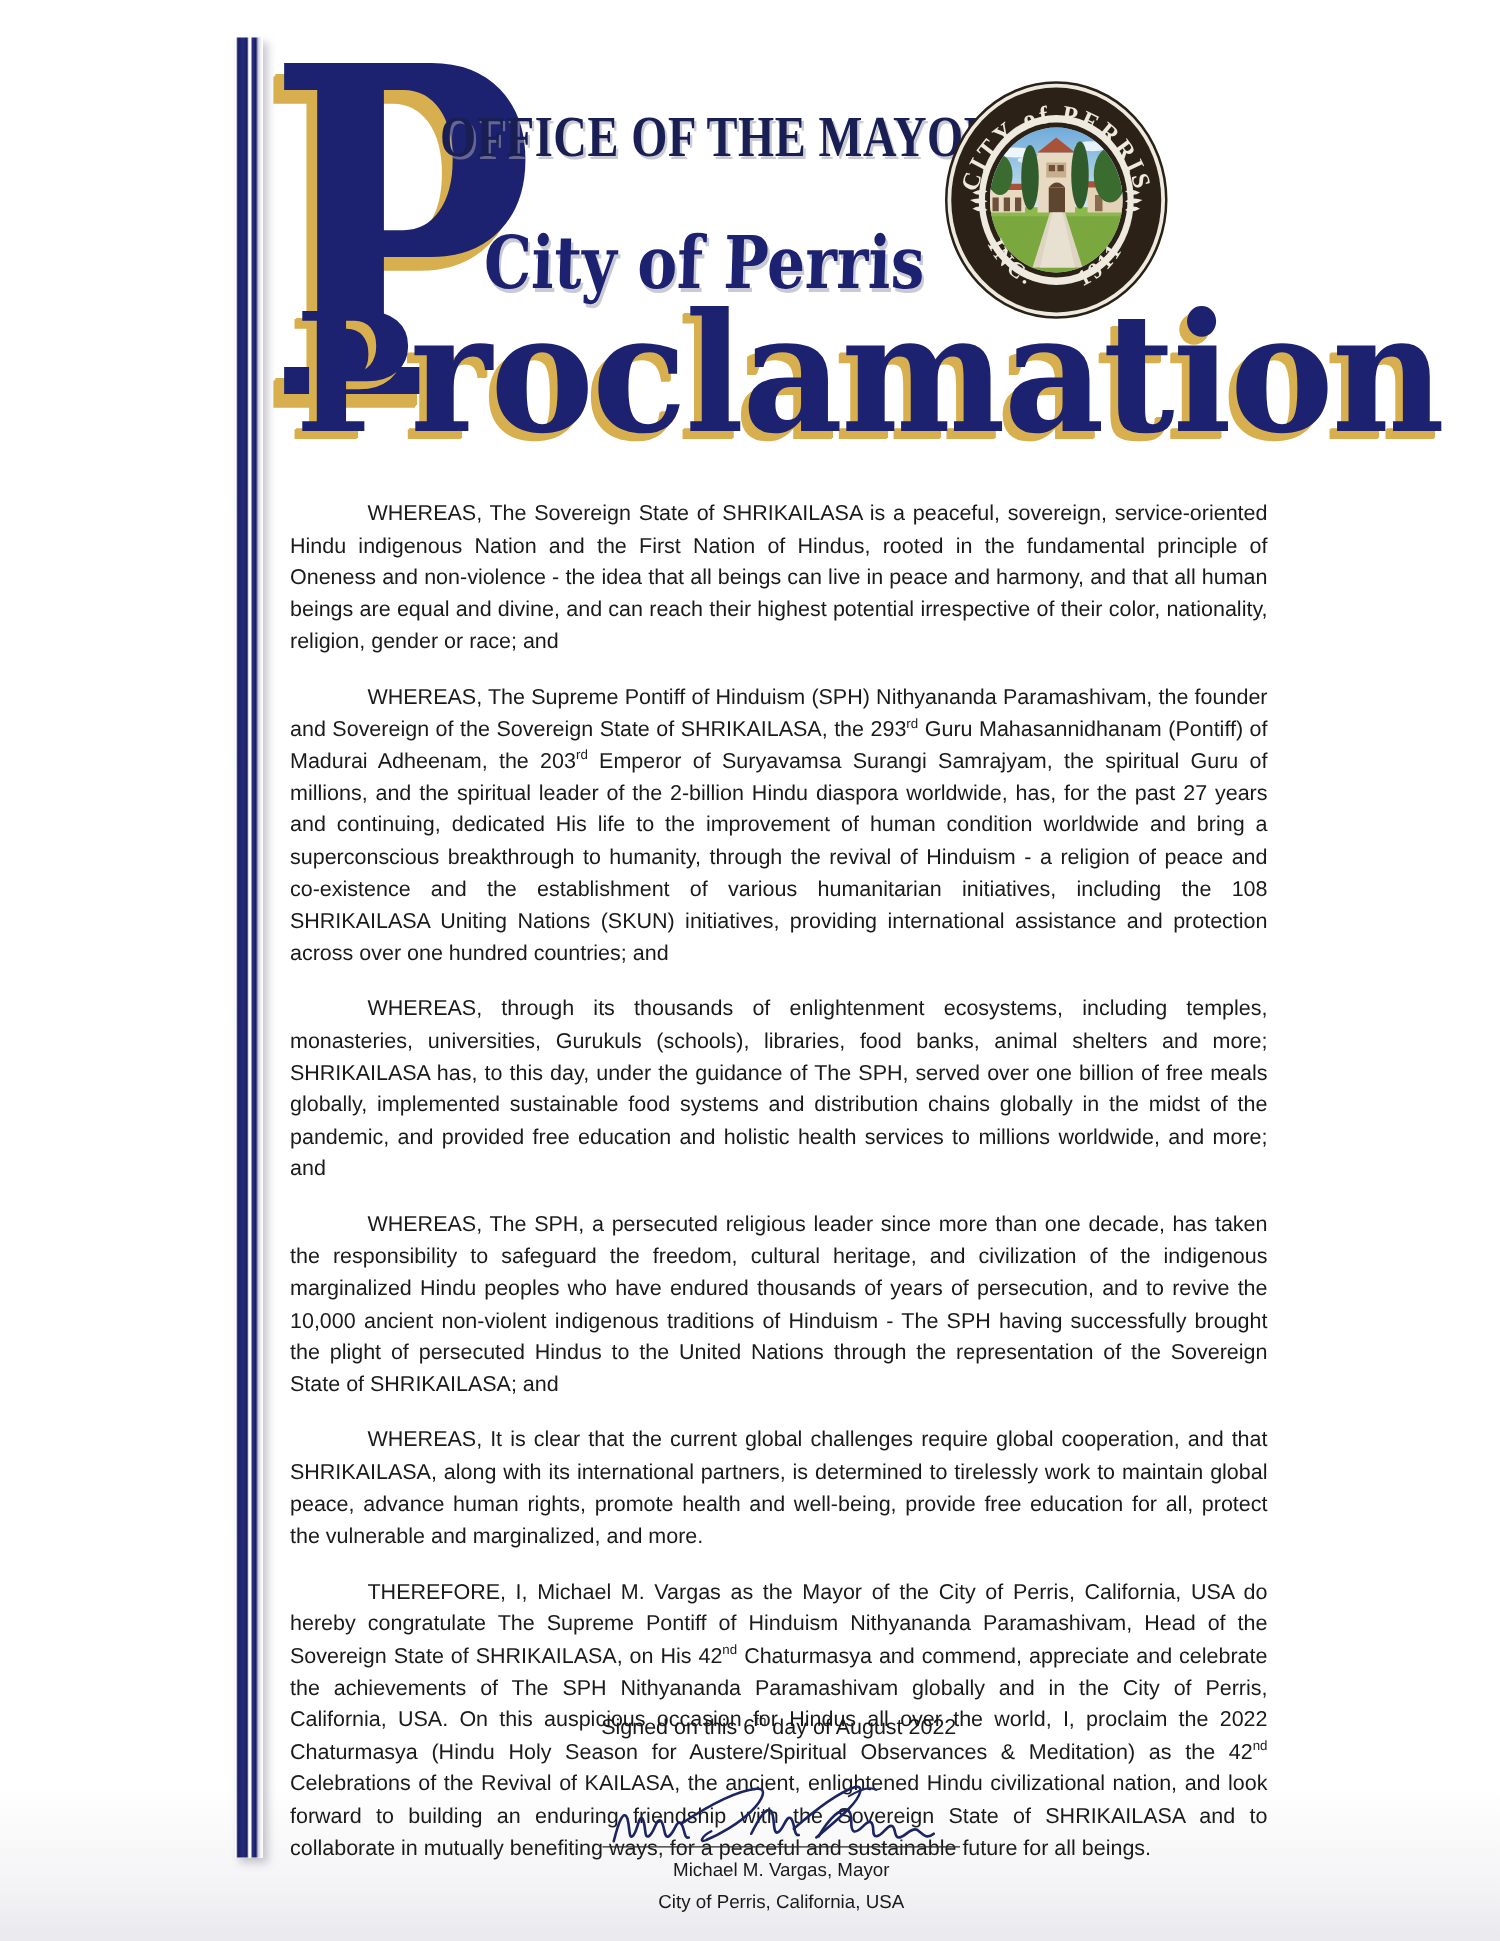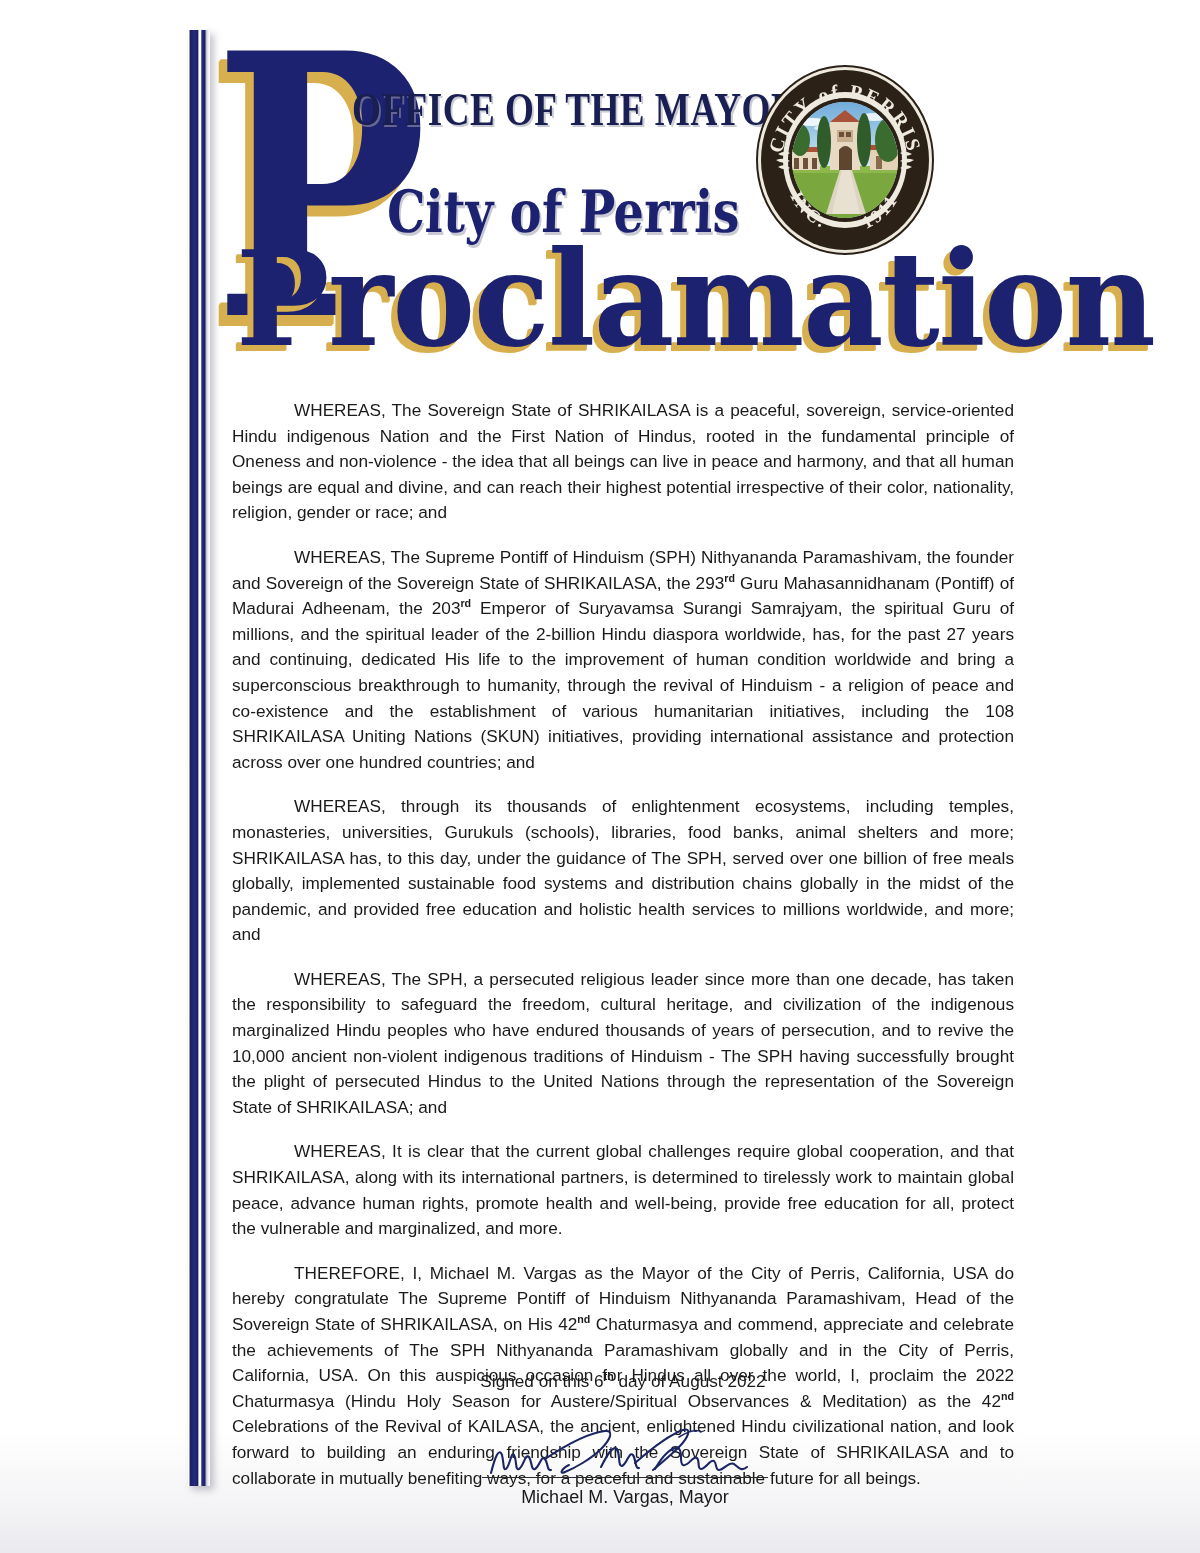--- a/index.html
+++ b/index.html
@@ -136,21 +136,21 @@
     text-align: justify;
   }
   .body-copy p {
     margin: 0 0 19px 0;
     text-indent: 62px;
     text-align: justify;
     text-justify: inter-word;
   }
   .body-copy p:last-child { margin-bottom: 0; }
   .lead { font-weight: normal; }
-  sup { font-size: 0.62em; vertical-align: super; line-height: 0; font-weight: bold; }
+  sup { font-size: 0.62em; vertical-align: super; line-height: 0; font-weight: normal; }
 
   
   .signed-line {
     position: absolute;
     left: 232px;
     top: 1371px;
     width: 782px;
     text-align: center;
     font-family: "Liberation Sans", sans-serif;
     font-size: 17.2px;
@@ -172,21 +172,21 @@
   .sig-img svg { position: absolute; left: 28px; top: 0; }
   .sig-rule {
     width: 286px;
     margin: 0 auto;
     border-bottom: 1.6px solid #2a2a2a;
     position: relative;
     top: -6px;
   }
   .sig-name {
     font-family: "Liberation Sans", sans-serif;
-    font-size: 18px;
+    font-size: 15px;
     line-height: 24px;
     color: #1a1a1a;
     margin-top: 1px;
   }
 </style>
 </head>
 <body>
 
 <div id="page">
 
@@ -307,15 +307,16 @@
           <path d="M62 34 C 80 22, 104 8, 122 6 C 131 5, 128 14, 118 24 C 108 34, 92 43, 82 47 C 76 50, 78 44, 86 40" stroke-width="2"></path>
           <path d="M118 42 C 124 30, 130 20, 134 24 C 137 28, 135 42, 139 41 C 144 39, 146 26, 150 30 C 153 34, 152 44, 156 43" stroke-width="2.1"></path>
           <path d="M152 38 C 168 24, 186 10, 200 5 C 209 2, 206 12, 196 22 C 188 30, 176 40, 170 45" stroke-width="2"></path>
           <path d="M172 44 C 180 30, 190 20, 196 24 C 200 27, 196 38, 200 40 C 205 42, 210 30, 214 33 C 217 36, 214 44, 218 44 C 223 44, 227 34, 231 36 C 234 38, 232 45, 236 45 C 241 45, 246 36, 251 39 C 255 42, 258 47, 264 42" stroke-width="2.1"></path>
           <path d="M196 12 C 206 6, 214 4, 218 7" stroke-width="1.6"></path>
         </g>
       </svg>
     </div>
     <div class="sig-rule"></div>
     <div class="sig-name">Michael M. Vargas, Mayor</div>
+    <div class="sig-name">City of Perris, California, USA</div>
   </div>
 
 </div>
 
 </body></html>

